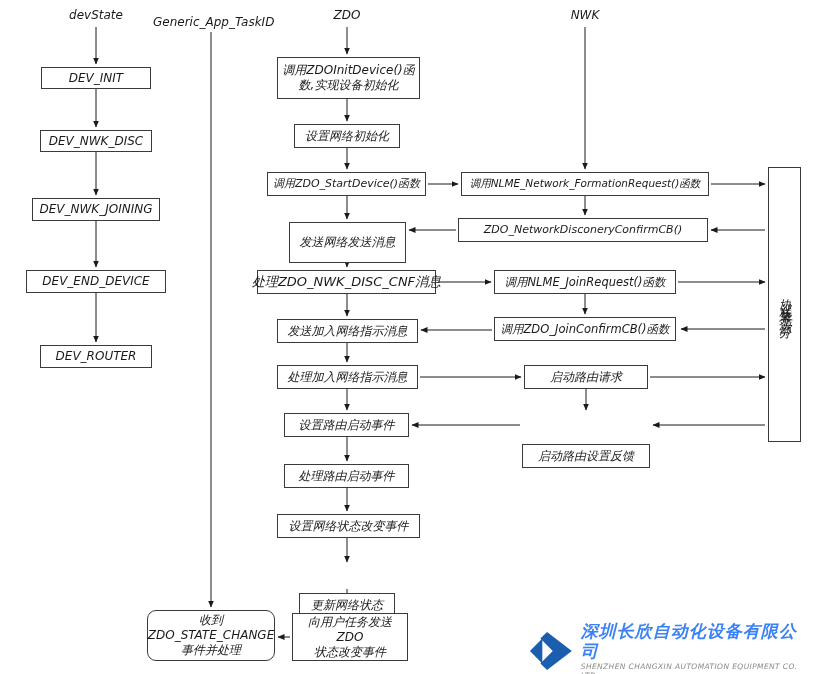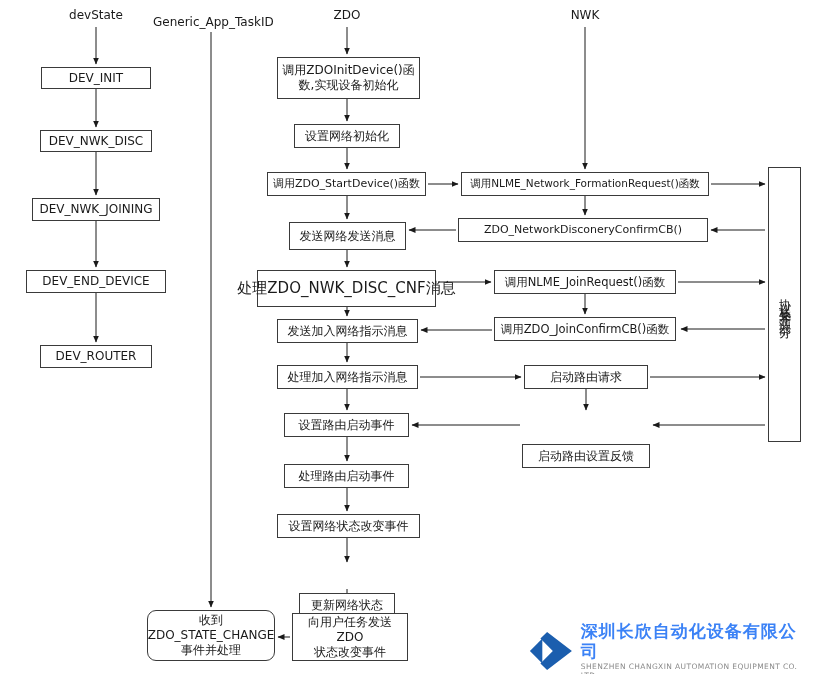--- a/index.html
+++ b/index.html
@@ -1,17 +1,17 @@
 <!DOCTYPE html>
 <html><head>
 <meta charset="utf-8">
 <style>
   html,body{margin:0;padding:0;background:#fff;}
   #stage{position:relative;width:814px;height:674px;background:#fff;
-         font-family:"DejaVu Sans","Liberation Sans",sans-serif;color:#1a1a1a;overflow:hidden;}
+         font-family:"DejaVu Sans","Liberation Sans",sans-serif;color:#1a1a1a;overflow:hidden;font-style:italic;}
   .lane-label{position:absolute;font-size:12px;text-align:center;}
   .box{position:absolute;box-sizing:border-box;background:#fff;border:1px solid #3a3a3a;
        display:flex;align-items:center;justify-content:center;text-align:center;
        font-size:12px;line-height:1.25;padding:1px 2px;white-space:nowrap;}
   .wrap{white-space:pre-line;}
   .vbox{writing-mode:vertical-rl;text-orientation:upright;letter-spacing:4px;white-space:normal;}
   svg.conn{position:absolute;left:0;top:0;}
   .logo{position:absolute;left:528px;top:622px;display:flex;align-items:center;gap:7px;}
   .logo-text{display:flex;flex-direction:column;line-height:1.15;}
   .logo-cn{font-size:17px;font-weight:600;color:#3b82f6;letter-spacing:1px;}
@@ -75,22 +75,22 @@
   <div class="box" style="left:41px;top:67px;width:110px;height:22px;">DEV_INIT</div>
   <div class="box" style="left:40px;top:130px;width:112px;height:22px;">DEV_NWK_DISC</div>
   <div class="box" style="left:32px;top:198px;width:128px;height:23px;">DEV_NWK_JOINING</div>
   <div class="box" style="left:26px;top:270px;width:140px;height:23px;">DEV_END_DEVICE</div>
   <div class="box" style="left:40px;top:345px;width:112px;height:23px;">DEV_ROUTER</div>
 
   <div class="box wrap" style="left:277px;top:57px;width:143px;height:42px;">调用ZDOInitDevice()函
 数,实现设备初始化</div>
   <div class="box" style="left:294px;top:124px;width:106px;height:24px;">设置网络初始化</div>
   <div class="box" style="left:267px;top:172px;width:159px;height:24px;font-size:11px;">调用ZDO_StartDevice()函数</div>
-  <div class="box" style="left:289px;top:222px;width:117px;height:28px;">发送网络发送消息</div>
-  <div class="box" style="left:257px;top:270px;width:179px;height:37px;font-size:15px;">处理ZDO_NWK_DISC_CNF消息</div>
+  <div class="box" style="left:289px;top:222px;width:117px;height:41px;">发送网络发送消息</div>
+  <div class="box" style="left:257px;top:270px;width:179px;height:24px;font-size:13px;">处理ZDO_NWK_DISC_CNF消息</div>
   <div class="box" style="left:277px;top:319px;width:141px;height:24px;">发送加入网络指示消息</div>
   <div class="box" style="left:277px;top:365px;width:141px;height:24px;">处理加入网络指示消息</div>
   <div class="box" style="left:284px;top:413px;width:125px;height:24px;">设置路由启动事件</div>
   <div class="box" style="left:284px;top:464px;width:125px;height:24px;">处理路由启动事件</div>
   <div class="box" style="left:277px;top:514px;width:143px;height:24px;">设置网络状态改变事件</div>
   <div class="box" style="left:299px;top:565px;width:96px;height:24px;margin-top:28px;">更新网络状态</div>
   <div class="box wrap" style="left:292px;top:613px;width:116px;height:48px;">向用户任务发送ZDO
 状态改变事件</div>
 
   <div class="box" style="left:461px;top:172px;width:248px;height:24px;font-size:10.5px;">调用NLME_Network_FormationRequest()函数</div>

